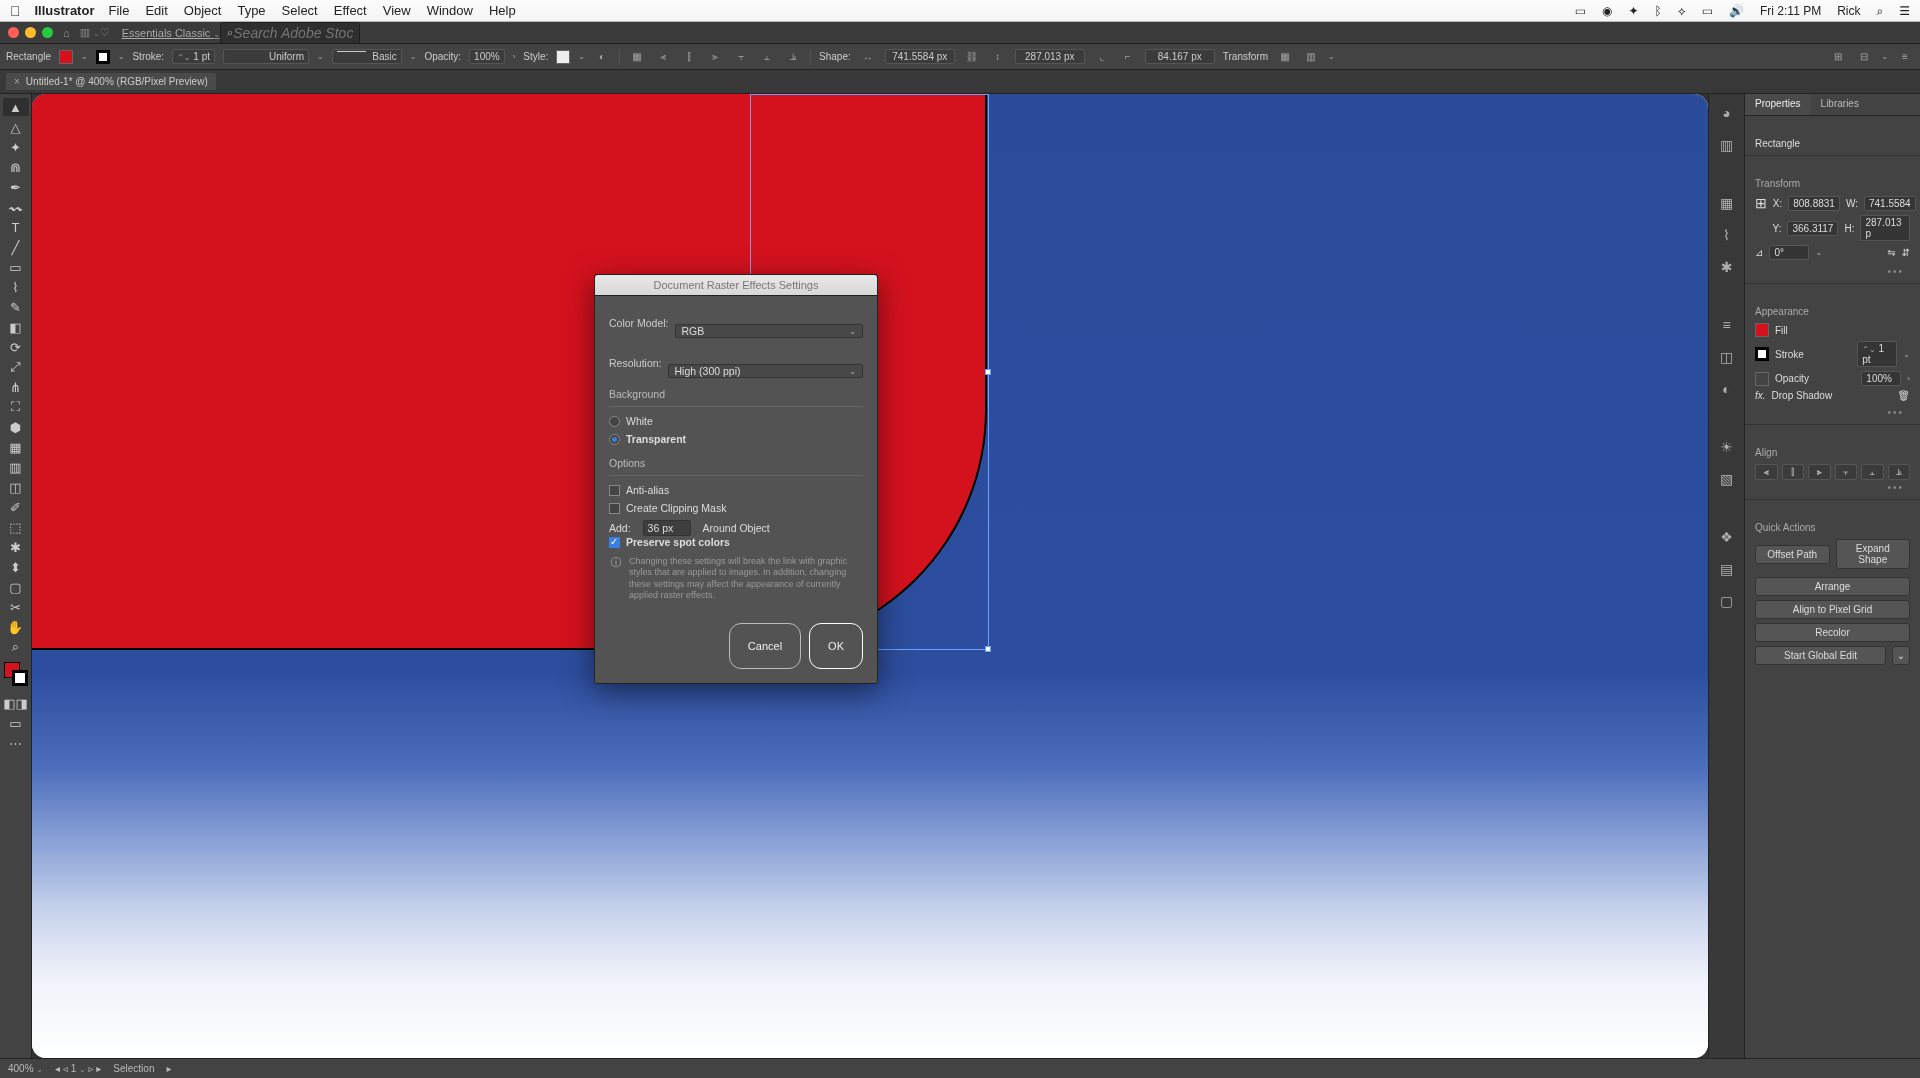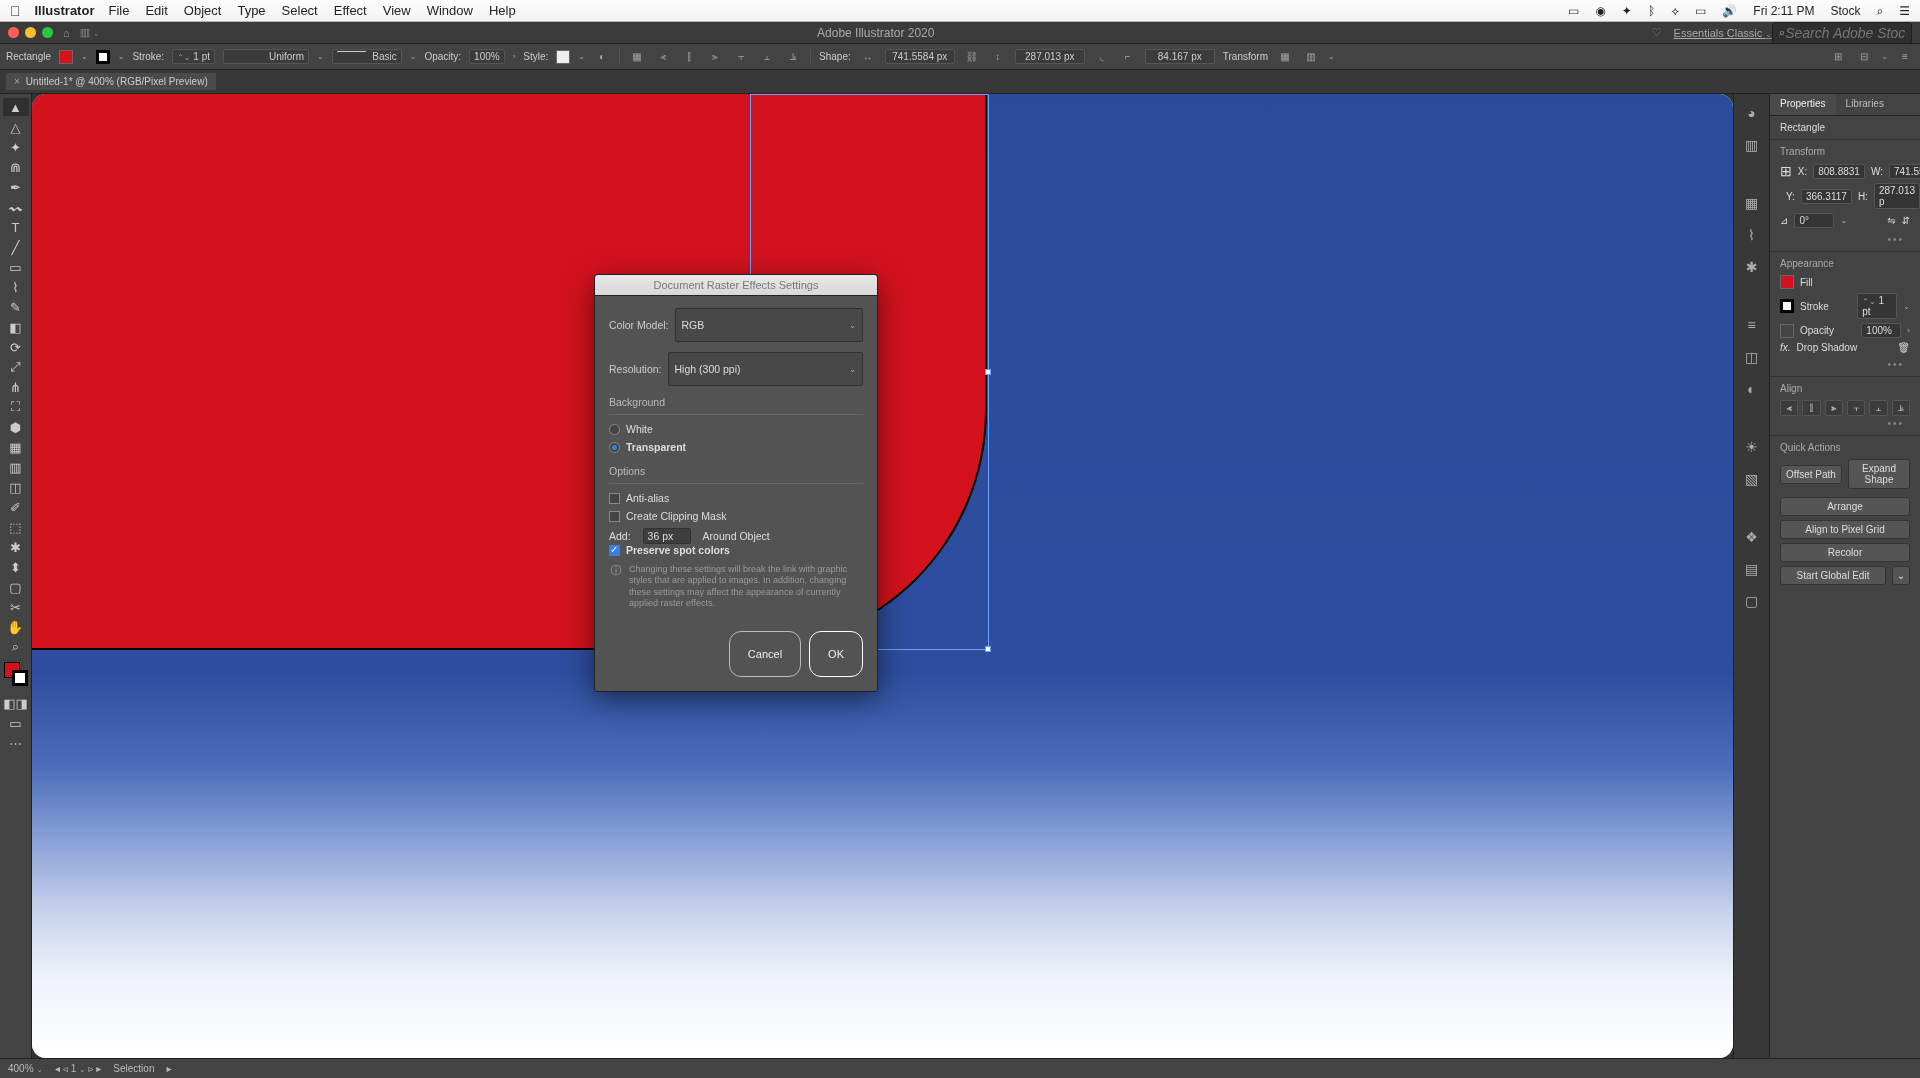--- a/index.html
+++ b/index.html
@@ -46,21 +46,21 @@
 .selection-box { position: absolute; top: 0; left: 718px; width: 239px; height: 556px; border: 1px solid #6aa3ff; }
 .selection-box .handle { position: absolute; width: 6px; height: 6px; background: #fff; border: 1px solid #6aa3ff; }
 .selection-box .h-bl { bottom: -3px; left: -3px; }
 .selection-box .h-br { bottom: -3px; right: -3px; }
 .selection-box .h-mr { top: 50%; right: -3px; transform: translateY(-50%); }
 
 .panel-strip { width: 36px; background: #383838; border-left: 1px solid #222; display: flex; flex-direction: column; align-items: center; padding-top: 10px; gap: 14px; }
 .panel-strip .picon { width: 20px; height: 18px; color: #ccc; opacity: .8; display: flex; align-items: center; justify-content: center; font-size: 14px; }
 .panel-strip .grp-sep { height: 12px; }
 
-.properties { width: 151px; background: #434343; border-left: 1px solid #222; display: flex; flex-direction: column; font-size: 10px; }
+.properties { width: 176px; background: #434343; border-left: 1px solid #222; display: flex; flex-direction: column; font-size: 10px; gap: 16px; }
 .properties .tabs { display: flex; border-bottom: 1px solid #222; height: 22px; }
 .properties .tabs .ptab { padding: 4px 10px; color: #bbb; }
 .properties .tabs .ptab.active { background: #4a4a4a; color: #eee; }
 .properties .section { padding: 6px 10px; border-bottom: 1px solid #333; }
 .properties .sec-title { color: #aaa; margin-bottom: 6px; font-size: 10px; }
 .properties .row { display: flex; align-items: center; gap: 6px; margin-bottom: 4px; }
 .properties .nbox { background: #353535; border: 1px solid #555; padding: 1px 4px; width: 58px; text-align: left; border-radius: 2px; }
 .properties .sw { width: 14px; height: 14px; border: 1px solid #666; display: inline-block; }
 .properties .btn { background: #555; border: 1px solid #333; padding: 3px 4px; text-align: center; border-radius: 3px; margin-bottom: 4px; color: #ddd; }
 .properties .btn2 { flex: 1; }
@@ -68,21 +68,21 @@
 .properties .align-row span { flex: 1; height: 16px; background: #3b3b3b; border: 1px solid #555; border-radius: 2px; display: flex; align-items: center; justify-content: center; font-size: 9px; }
 .properties .more { text-align: right; color: #888; letter-spacing: 2px; padding: 2px 6px 0 0; }
 
 .status-bar { height: 20px; background: #434343; border-top: 1px solid #222; display: flex; align-items: center; padding: 0 8px; font-size: 10px; color: #bbb; gap: 12px; }
 
 .dialog-overlay { position: absolute; top: 180px; left: 562px; width: 284px; background: #535353; border: 1px solid #222; box-shadow: 0 8px 30px rgba(0,0,0,.5); border-radius: 3px; color: #ddd; font-size: 10.5px; }
 .dialog-title { background: linear-gradient(#e8e8e8,#d8d8d8); color: #777; text-align: center; padding: 4px; font-size: 11px; border-radius: 3px 3px 0 0; border-bottom: 1px solid #222; }
 .dialog-body { padding: 12px 14px; }
 .dialog-body .drow { display: flex; align-items: center; margin-bottom: 10px; gap: 6px; }
 .dialog-body label { color: #ccc; }
-.dialog-body .dselect { flex: 1; background: #484848; border: 1px solid #333; padding: 10px 6px; border-radius: 2px; display: flex; justify-content: space-between; align-items: center; }
+.dialog-body .dselect { flex: 1; background: #484848; border: 1px solid #333; padding: 0 6px; border-radius: 2px; display: flex; justify-content: space-between; align-items: center; margin-top: 16px; }
 .dialog-body .group-label { color: #bbb; margin: 6px 0 6px 0; }
 .dialog-body hr { border: none; border-top: 1px solid #666; margin: 2px 0 8px 0; }
 .dialog-body .radio, .dialog-body .check { display: flex; align-items: center; gap: 6px; margin-bottom: 6px; }
 .dialog-body .check .cb { width: 11px; height: 11px; border: 1px solid #888; background: #444; display: inline-block; position: relative; }
 .dialog-body .check .cb.checked { background: #3a7fe0; border-color: #3a7fe0; }
 .dialog-body .check .cb.checked::after { content: "✓"; position: absolute; top: -2px; left: 0; font-size: 10px; color: #fff; }
 .dialog-body .radio .rb { width: 11px; height: 11px; border: 1px solid #888; border-radius: 50%; background: #444; display: inline-block; position: relative; }
 .dialog-body .radio .rb.checked::after { content: ""; position: absolute; top: 2px; left: 2px; width: 5px; height: 5px; background: #3a7fe0; border-radius: 50%; }
 .dialog-body .addrow { display: flex; align-items: center; gap: 12px; margin-bottom: 0; }
 .dialog-body .addrow .numin { background: #3e3e3e; border: 1px solid #333; padding: 1px 4px; width: 48px; border-radius: 2px; }
@@ -111,34 +111,33 @@
   <span class="menu-item">Help</span>
   <span class="spacer"></span>
   <span class="right-item">▭</span>
   <span class="right-item">◉</span>
   <span class="right-item">✦</span>
   <span class="right-item">ᛒ</span>
   <span class="right-item">⟡</span>
   <span class="right-item">▭</span>
   <span class="right-item">🔊</span>
   <span class="right-item">Fri 2:11 PM</span>
-  <span class="right-item">Stock</span>
+  <span class="right-item">Rick</span>
   <span class="right-item">⌕</span>
   <span class="right-item">☰</span>
 </div>
 
 <div class="app-titlebar">
   <div class="traffic">
     <span class="tl-close"></span>
     <span class="tl-min"></span>
     <span class="tl-max"></span>
   </div>
   <span class="home-icon">⌂</span>
   <span style="opacity:.7">▥ <span class="chev">⌄</span></span>
-  <span class="title">Adobe Illustrator 2020</span>
   <span style="margin-right:12px;opacity:.7">♡</span>
   <div class="essentials">
     <span><span>Essentials Classic</span> <span class="chev">⌄</span></span>
   </div>
   <div class="search-stock">
     <span>⌕</span>
     <input placeholder="Search Adobe Stock" style="">
   </div>
 </div>
 

